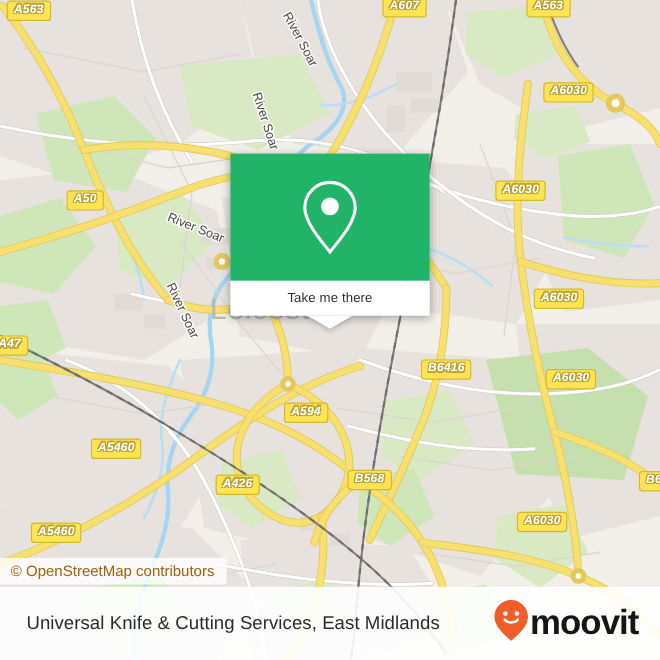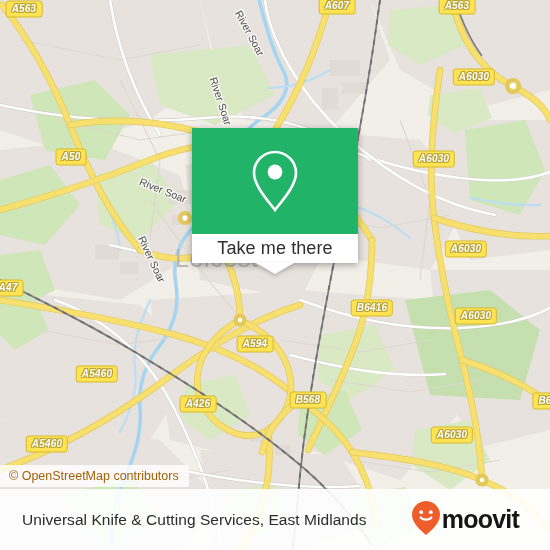--- a/index.html
+++ b/index.html
@@ -90,21 +90,21 @@
   }
   #card-image svg { display: block; }
   #card-action {
     background: #ffffff;
     height: 29px;
     display: flex;
     align-items: center;
     justify-content: center;
   }
   #card-action-label {
-    font-size: 18px;
+    font-size: 11px;
     color: #2f2f2f;
     letter-spacing: .1px;
   }
   #card-pointer {
     position: absolute;
     left: 50%;
     top: 135px;
     transform: translateX(-50%);
     width: 0;
     height: 0;
@@ -137,36 +137,36 @@
   #footer {
     position: absolute;
     left: 0;
     top: 489px;
     width: 550px;
     height: 61px;
     background: rgba(255,255,255,.90);
     display: flex;
     align-items: center;
     justify-content: space-between;
-    padding: 0 31px 0 22px;
+    padding: 0 18px 0 22px;
     box-sizing: border-box;
   }
   #footer-title {
     font-size: 15.5px;
     color: #2b2b2b;
     letter-spacing: .05px;
     white-space: nowrap;
   }
   #brand-logo {
     display: flex;
     align-items: center;
     gap: 1px;
   }
   #brand-name {
-    font-size: 25px;
+    font-size: 29px;
     font-weight: bold;
     color: #161616;
     letter-spacing: -.8px;
     line-height: 29px;
   }
 </style>
 </head>
 <body>
 
 <div id="app">
@@ -373,21 +373,21 @@
       <div class="river-label" style="left: 221px; top: 101px; transform: translate(-50%, -50%) rotate(72deg);">River Soar</div>
       <div class="river-label" style="left: 163px; top: 190px; transform: translate(-50%, -50%) rotate(22deg);">River Soar</div>
       <div class="river-label" style="left: 152px; top: 259px; transform: translate(-50%, -50%) rotate(65deg);">River Soar</div>
     </div>
 
   <div id="road-shields">
       <div class="shield" style="left: 24px; top: 9px;">A563</div>
       <div class="shield" style="left: 337px; top: 6px;">A607</div>
       <div class="shield" style="left: 457px; top: 6px;">A563</div>
       <div class="shield" style="left: 474px; top: 77px;">A6030</div>
-      <div class="shield" style="left: 71px; top: 157px;">A50</div>
+      <div class="shield" style="left: 71px; top: 167px;">A50</div>
       <div class="shield" style="left: 434px; top: 159px;">A6030</div>
       <div class="shield" style="left: 466px; top: 249px;">A6030</div>
       <div class="shield" style="left: 8px; top: 288px;">A47</div>
       <div class="shield" style="left: 372px; top: 308px;">B6416</div>
       <div class="shield" style="left: 213px; top: 344px; margin-left: 42px;">A594</div>
       <div class="shield" style="left: 476px; top: 316px;">A6030</div>
       <div class="shield" style="left: 97px; top: 374px;">A5460</div>
       <div class="shield" style="left: 308px; top: 400px;">B568</div>
       <div class="shield" style="left: 198px; top: 404px;">A426</div>
       <div class="shield" style="left: 47px; top: 444px;">A5460</div>

